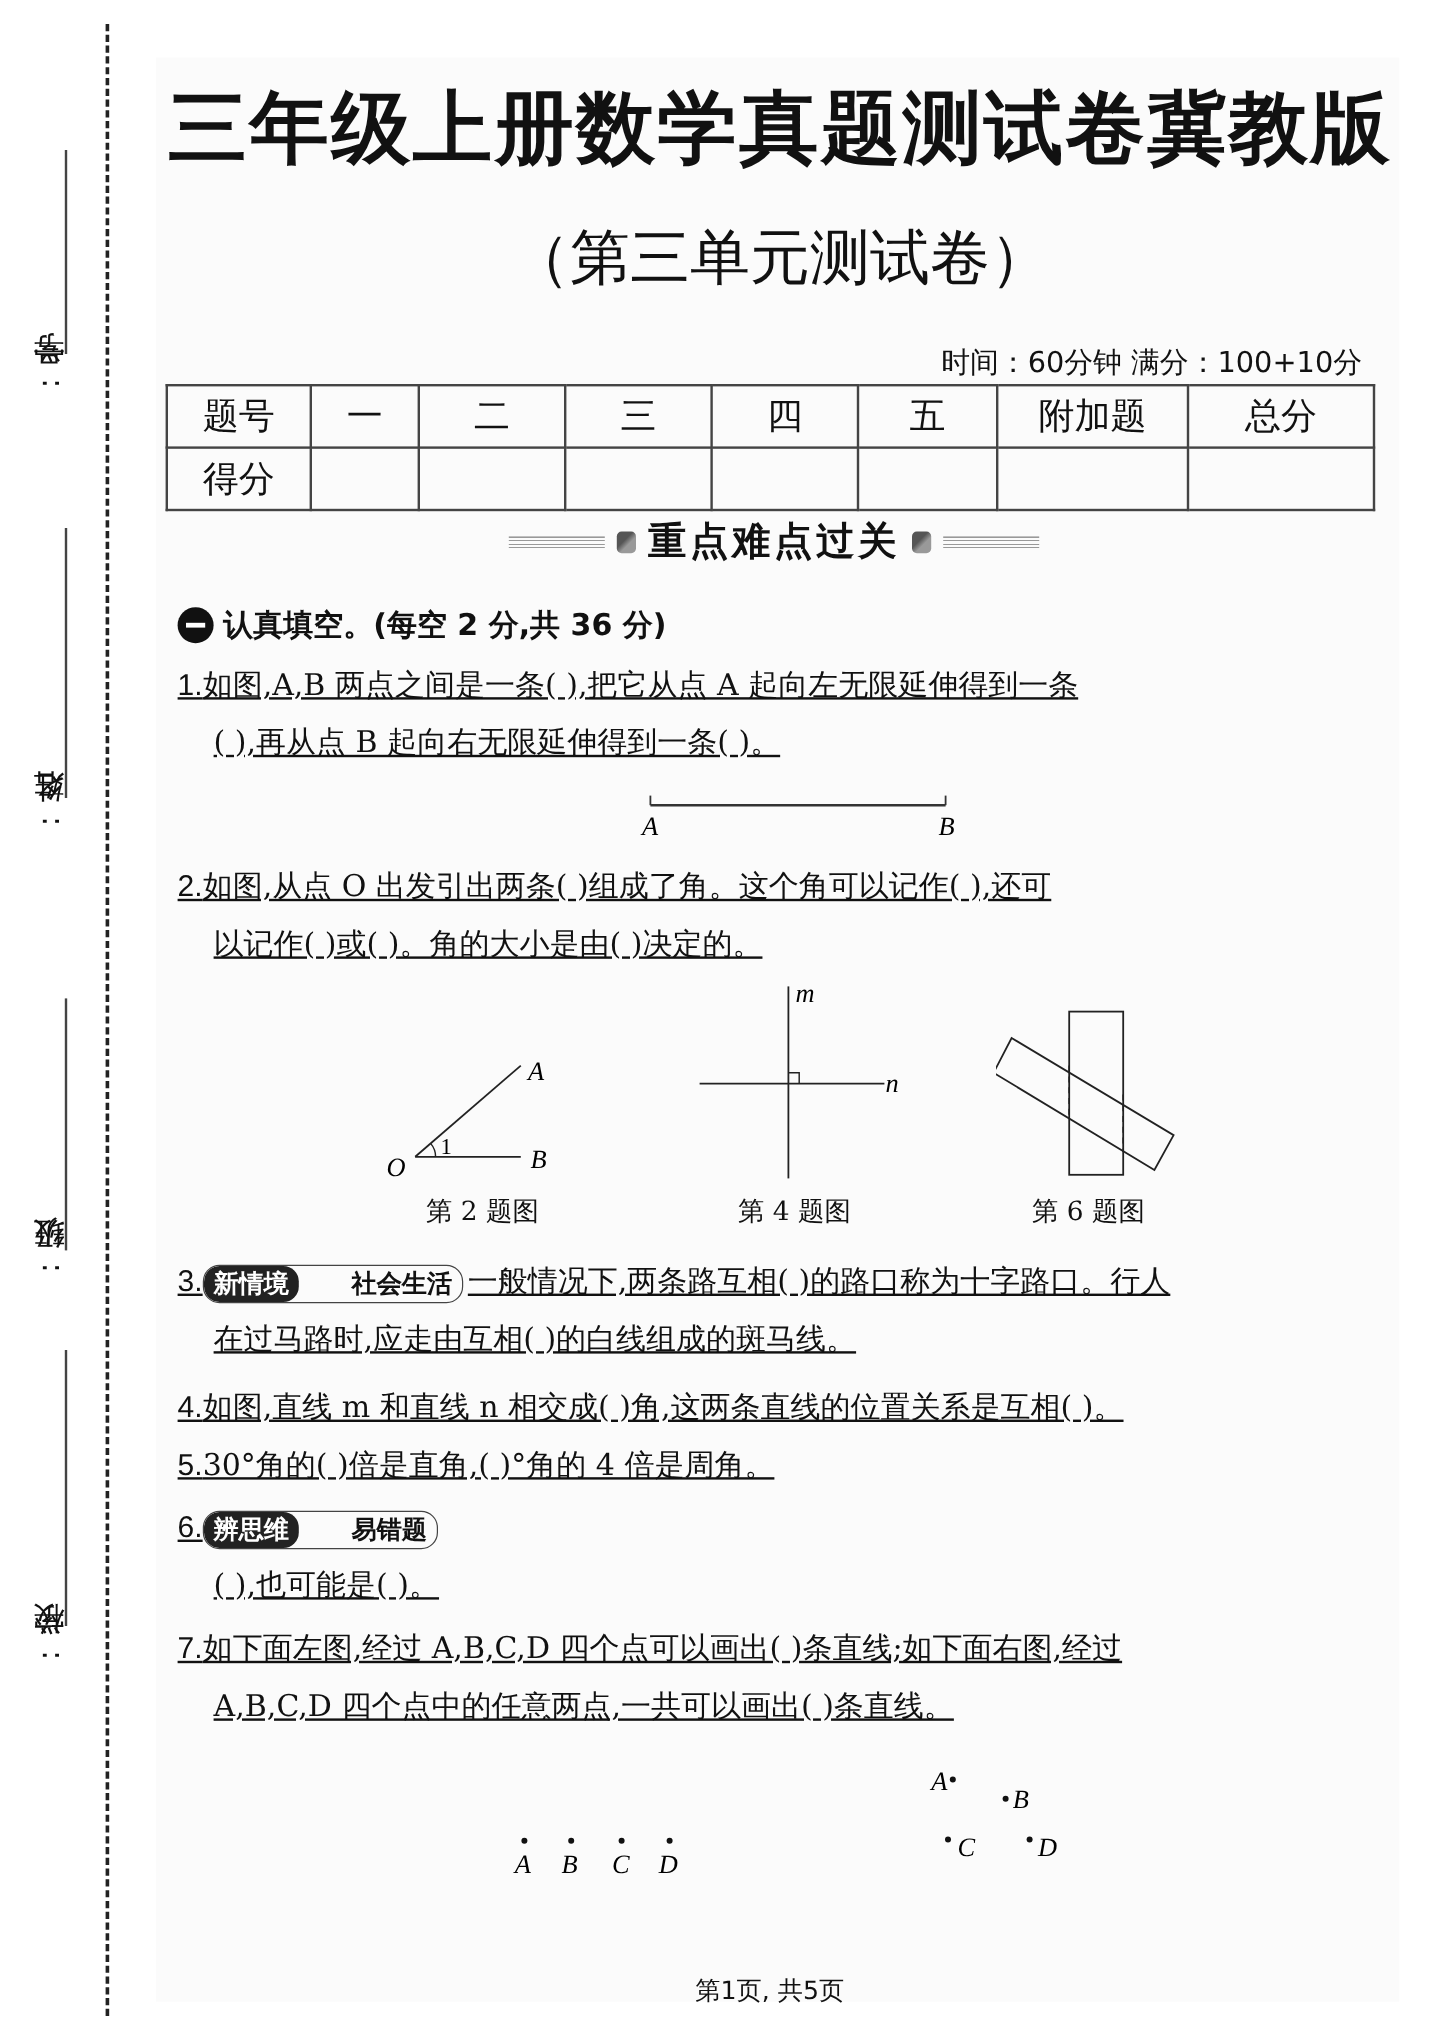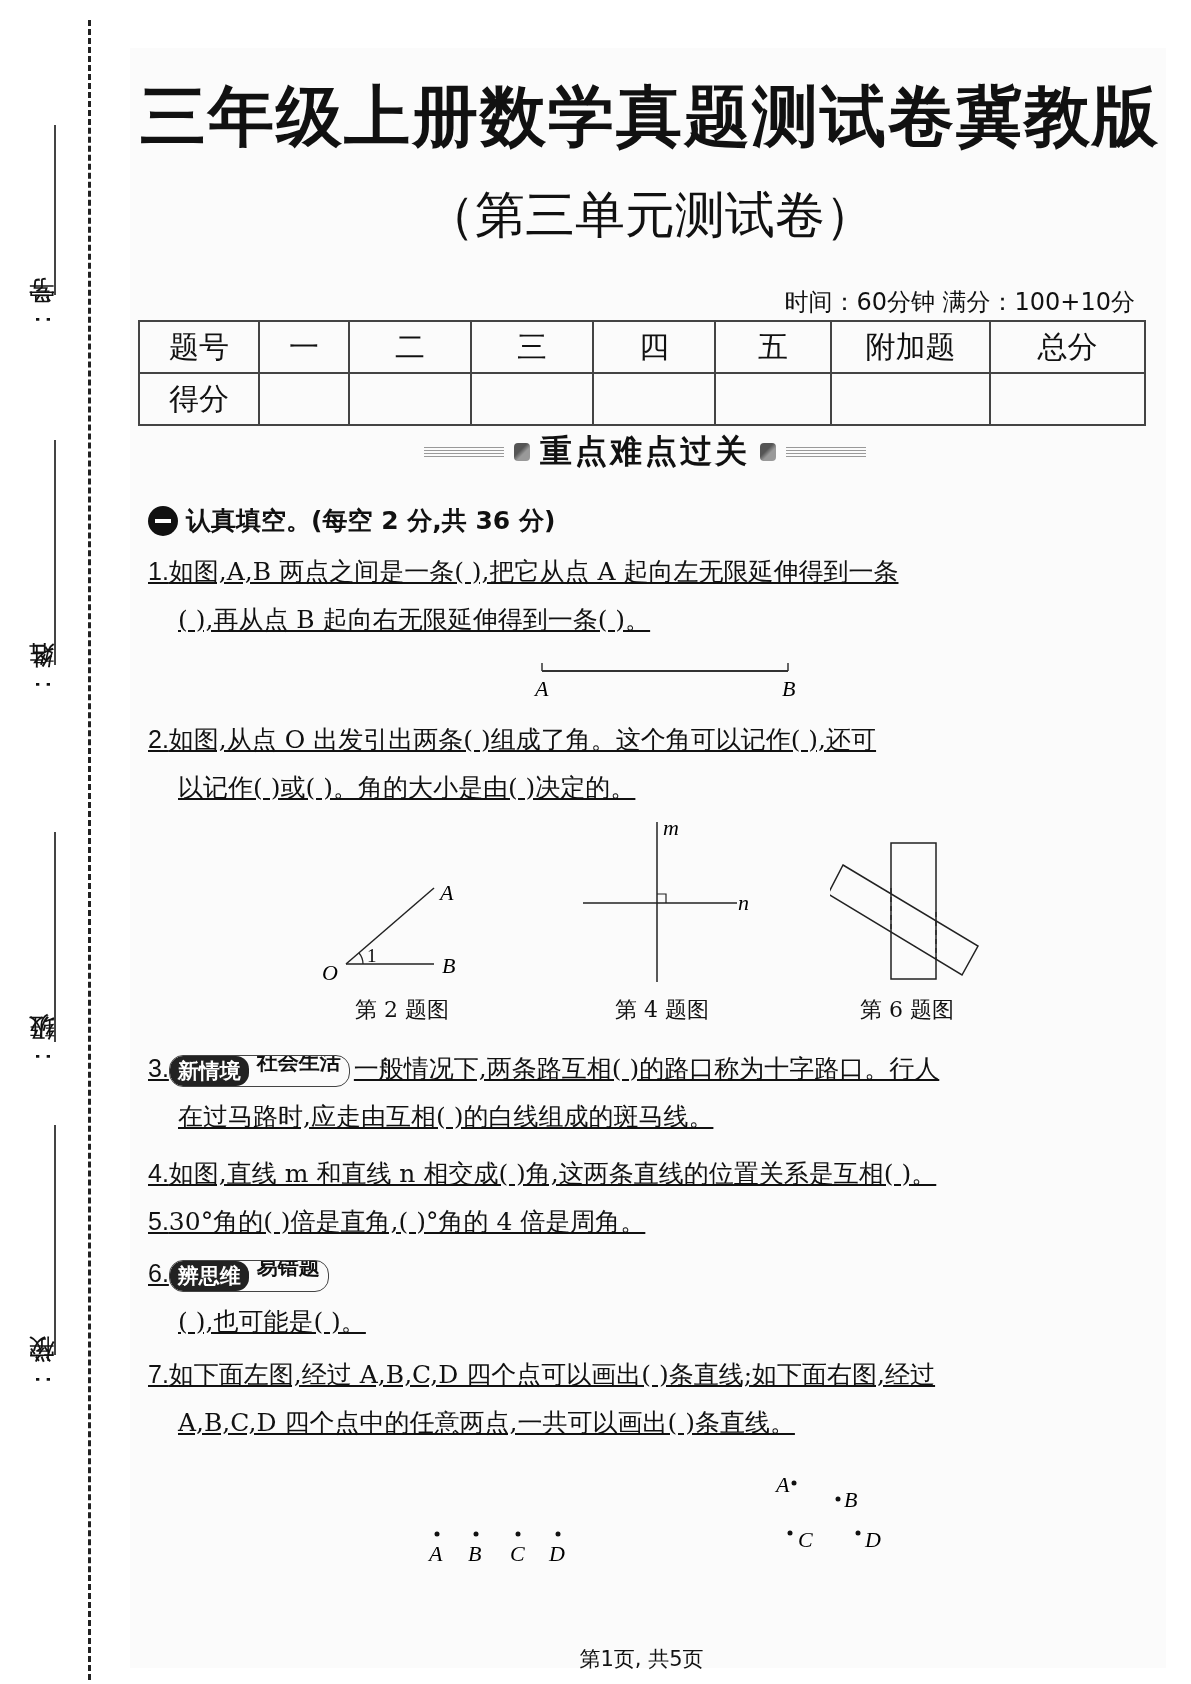--- a/index.html
+++ b/index.html
@@ -23,21 +23,21 @@
   }
   .bind-field .lbl {
     position:absolute; left:8px; width:40px;
     font-size:26px; line-height:26px;
     writing-mode:vertical-rl; transform:rotate(180deg);
     white-space:nowrap;
   }
 
   .title {
     position:absolute; left:130px; width:1040px; top:62px;
-    text-align:center; font-size:66px; font-weight:bold; letter-spacing:2px;margin-top:10px;
+    text-align:center; font-size:66px; font-weight:bold; letter-spacing:2px;
   }
   .subtitle {
     position:absolute; left:130px; width:1040px; top:182px;
     text-align:center; font-size:50px;
   }
   .meta {
     position:absolute; right:56px; top:286px; font-size:24px;
   }
   table.score {
     position:absolute; left:138px; top:320px; width:1008px;
@@ -71,23 +71,23 @@
     content:""; position:absolute; left:7px; right:7px; top:13px; height:4px; background:#fff;
   }
   .q {
     position:absolute; left:148px; width:1010px; font-size:25px; line-height:48px;
     font-family:"DejaVu Serif", "Liberation Serif", serif;
     text-decoration:underline;
   }
   .q .num { font-family:"Liberation Sans", sans-serif; }
   .q .indent { padding-left:30px; display:block; }
   .badge {
-    display:inline-flex; align-items:flex-end; border:1.5px solid #444; border-radius:14px;
+    display:inline-flex; align-items:center; border:1.5px solid #444; border-radius:14px;
     height:30px; vertical-align:middle; overflow:hidden; font-family:"DejaVu Sans", sans-serif;
-    font-weight:bold; font-size:21px; margin-right:4px;
+    font-weight:bold; font-size:21px; margin-right:4px;gap:36px;
   }
   .badge .dark { background:#222; color:#fff; padding:0 8px; height:100%; display:flex; align-items:center; border-radius:13px; }
   .badge .light { padding:0 8px; }
 
   .fig-caption {
     position:absolute; font-size:22px; font-family:"DejaVu Serif", serif;
   }
   .footer {
     position:absolute; left:0; width:1191px; top:1645px; text-align:center; font-size:21px;margin-left:46px;
   }

